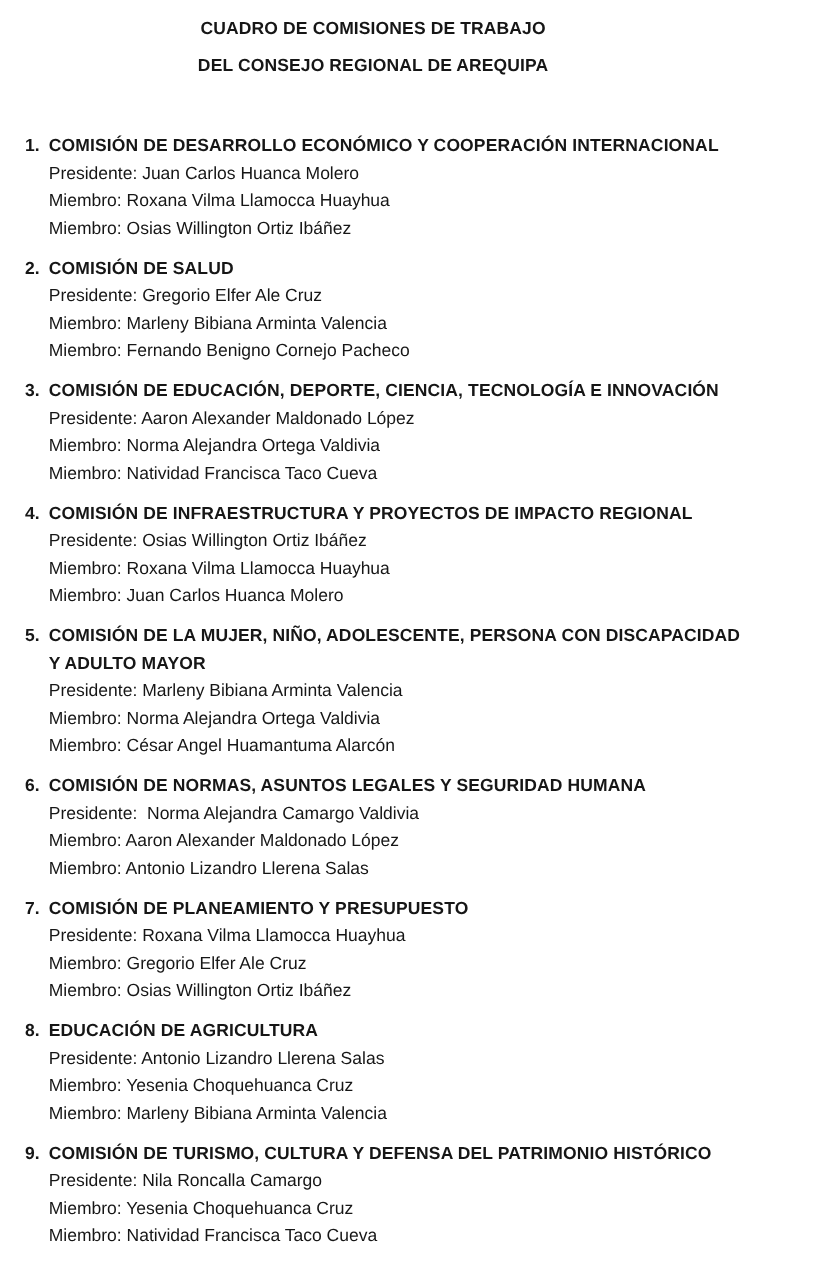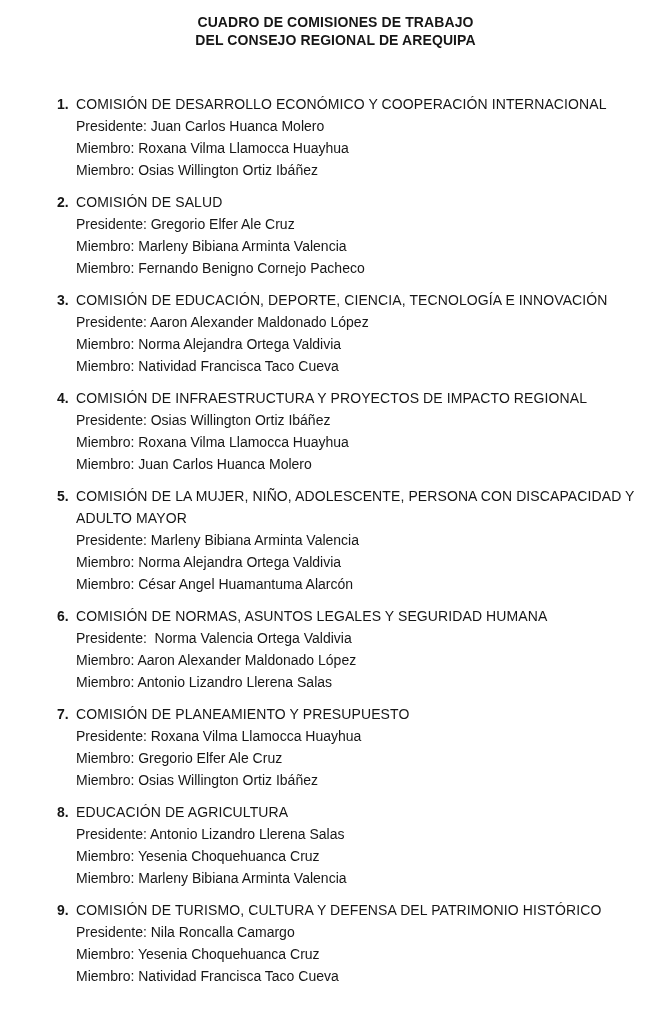--- a/index.html
+++ b/index.html
@@ -13,35 +13,36 @@
     font-family: "Liberation Sans", "DejaVu Sans", sans-serif;
     font-size: 14px;
     color: #161616;
     -webkit-font-smoothing: antialiased;
     overflow: hidden;
   }
   .page {
     box-sizing: border-box;
     width: 667px;
     height: 1024px;
-    padding: 13px 0 0 57px;
+    padding: 13px 0 0 20px;
     background: #ffffff;
   }
   .doc-header {
     width: 557px;
     text-align: center;
   }
   .doc-header .title-line {
     margin: 0;
     font-size: 14px;
     font-weight: bold;
     line-height: 18px;
     letter-spacing: 0.1px;
   }
   .doc-header .title-line + .title-line {
+    margin-top: 12px;
   }
   ol.commission-list {
     list-style: none;
     margin: 44px 0 0 0;
     padding: 0;
   }
   li.commission {
     display: flex;
     align-items: flex-start;
     margin: 0 0 10px 0;
@@ -49,21 +50,21 @@
   .commission .num {
     flex: 0 0 19px;
     width: 19px;
     font-weight: bold;
     line-height: 22px;
   }
   .commission .body {
     width: 565px;
   }
   .commission .title {
-    font-weight: normal;
+    font-weight: bold;
     line-height: 22px;
     letter-spacing: 0.1px;
   }
   .commission .member-line {
     font-weight: normal;
     line-height: 22px;
     white-space: pre-wrap;
   }
 </style>
 </head>
@@ -134,21 +135,21 @@
             <div class="member-line">Miembro: César Angel Huamantuma Alarcón</div>
           </div>
     </div>
   </li>
 
   <li class="commission">
     <span class="num">6.</span>
     <div class="body">
       <div class="title">COMISIÓN DE NORMAS, ASUNTOS LEGALES Y SEGURIDAD HUMANA</div>
       <div class="members">
-            <div class="member-line">Presidente:  Norma Valencia Ortega Valdivia</div>
+            <div class="member-line">Presidente:  Norma Alejandra Camargo Valdivia</div>
             <div class="member-line">Miembro: Aaron Alexander Maldonado López</div>
             <div class="member-line">Miembro: Antonio Lizandro Llerena Salas</div>
           </div>
     </div>
   </li>
 
   <li class="commission">
     <span class="num">7.</span>
     <div class="body">
       <div class="title">COMISIÓN DE PLANEAMIENTO Y PRESUPUESTO</div>

